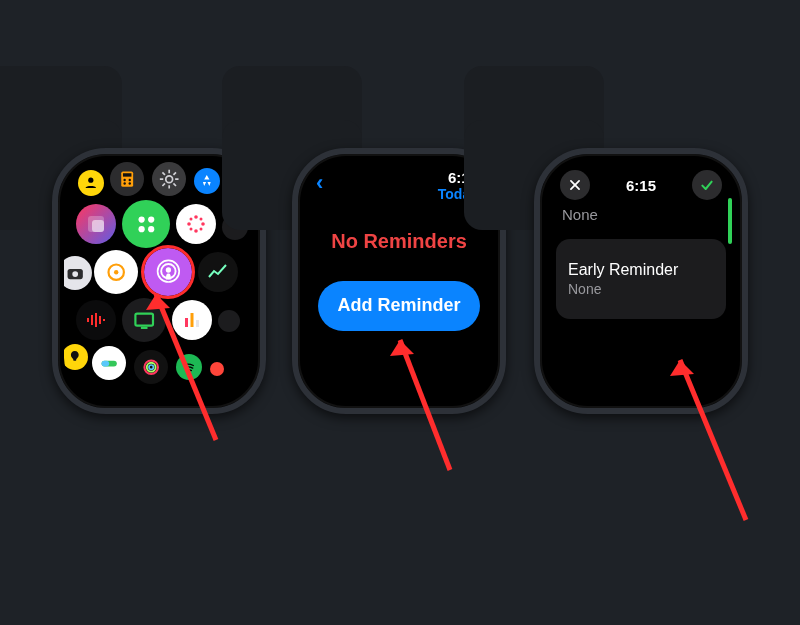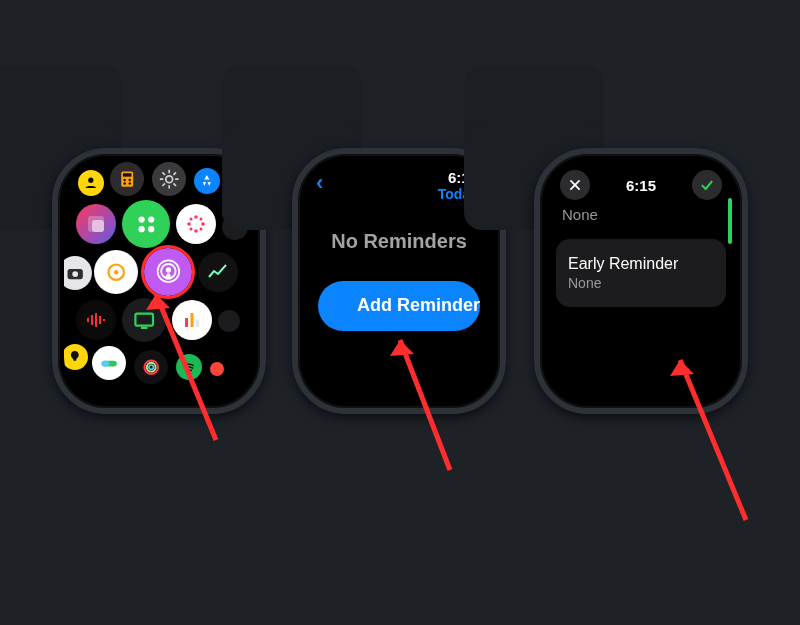--- a/index.html
+++ b/index.html
@@ -101,29 +101,29 @@
     color: #0a84ff;
     font-weight: 600;
   }
   .s2-right { text-align: right; line-height: 1.1; color:#fff;}
   .s2-right .today { color:#0a84ff; font-size:14px;}
   .s2-title {
     text-align: center;
     font-size: 20px;
     font-weight: 700;
     margin-top: 28px;
-    color: #a3a3a3;
+    color: #ef4444;
   }
   .add-btn {
     margin: 28px 14px 0 14px;
     background: #0a84ff;
     color: #fff;
     border-radius: 28px;
     height: 50px;
-    display: flex; align-items: center; justify-content: flex-end;
+    display: flex; align-items: center; justify-content: center;
     font-size: 18px;
     font-weight: 600;
   }
 
   
   .s3-top {
     display: flex; justify-content: space-between; align-items:center;
     padding: 10px 14px 0 14px;
   }
   .circle-btn {
@@ -136,21 +136,21 @@
   .circle-btn.ok { background:#2c2c2e; color:#30d158; }
   .s3-time { color:#fff; font-size:15px; font-weight:600; }
   .s3-none {
     color: #98989d; font-size: 15px;
     padding: 6px 16px 10px 16px;
   }
   .s3-row {
     margin: 6px 10px;
     background: #1c1c1e;
     border-radius: 14px;
-    padding: 16px 12px;
+    padding: 22px 12px;
   }
   .s3-row .t { color:#fff; font-size:16px; font-weight:500; }
   .s3-row .v { color:#98989d; font-size:14px; margin-top:2px;}
   .scroll-ind {
     position:absolute; right:4px; top:38px;
     width:4px; height:46px;
     background:#30d158; border-radius:2px;
   }
 
   

